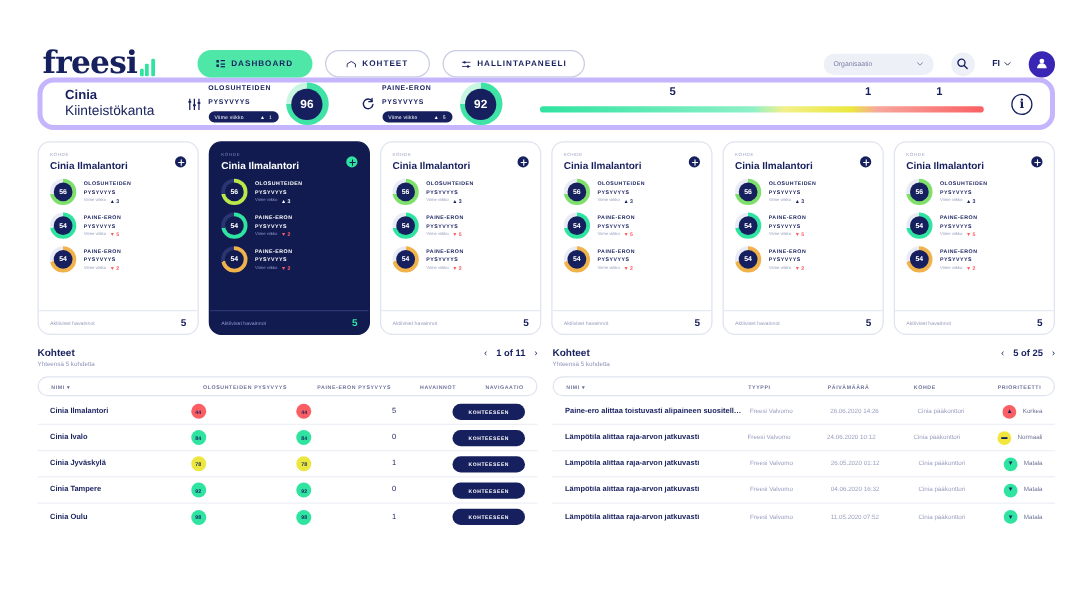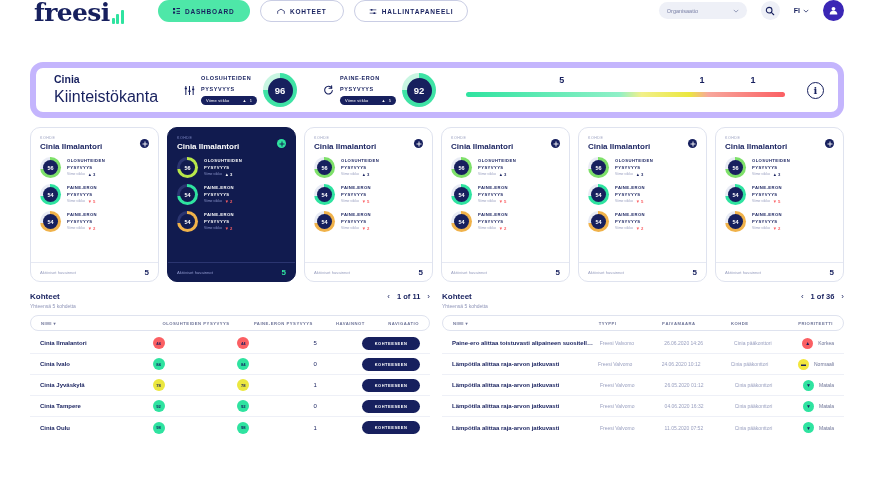--- a/index.html
+++ b/index.html
@@ -8,21 +8,21 @@
     font-family: "Liberation Sans", sans-serif;
     background: #ffffff;
     color: #17205e;
     overflow: hidden;
   }
   .app { width: 872px; height: 491px; position: relative; background:#fff; }
 
   
   .header {
     height: 62px;
-    display: flex; align-items: flex-start;
+    display: flex; align-items: flex-end;
     padding: 0 28px 0 34px;
     gap: 14px;
   }
   .logo { display:flex; align-items:flex-end; gap:2px; }
   .logo-text {
     font-family: "DejaVu Serif", serif;
     font-weight: 700; font-size: 25px; letter-spacing: -0.6px;
     color:#17205e; line-height: 1;
   }
   .logo-bars { display:flex; align-items:flex-end; gap:1.5px; margin-bottom:1px; }
@@ -57,30 +57,30 @@
   .icon-btn.search { background:#eef0f7; }
   .lang { display:flex; align-items:center; gap:3px; font-size:7px; font-weight:700; color:#17205e; cursor:pointer; }
   .avatar {
     width:21px; height:21px; border-radius:50%; background:#3a26b5;
     display:flex; align-items:center; justify-content:center; cursor:pointer;
   }
 
   
   .banner {
     margin: 0 28px 0 30px;
-    height: 56px;
-    border: 6px solid #c4b5fd; border-radius: 13px;
+    height: 42px;
+    border: 4px solid #c4b5fd; border-radius: 13px;
     background:#fff;
     display:flex; align-items:center;
     padding: 0 14px 0 18px;
     gap: 12px;
   }
   .banner-title { line-height: 1.25; }
   .banner-title .t1 { font-size: 10.5px; font-weight: 700; color:#17205e; }
-  .banner-title .t2 { font-size: 16px; font-weight: 400; color:#17205e; }
+  .banner-title .t2 { font-size: 11px; font-weight: 400; color:#17205e; }
 
   .kpi { display:flex; align-items:center; gap:6px; margin-left: 14px; }
   .kpi-ico { color:#17205e; display:flex; align-items:center; }
   .kpi-meta { display:flex; flex-direction:column; gap:3px; }
   .kpi-label { font-size:5.5px; font-weight:700; letter-spacing:0.55px; color:#17205e; line-height:1.45; }
   .kpi-chip {
     background:#17205e; color:#fff; border-radius:7px;
     height:9px; min-width:56px;
     display:flex; align-items:center; gap:3px;
     padding:0 5px; font-size:4px; letter-spacing:0.2px;
@@ -846,21 +846,21 @@
     </div>
 
     <div class="tbl right">
       <div class="tbl-head">
         <div>
           <div class="tbl-title">Kohteet</div>
           <div class="tbl-sub">Yhteensä 5 kohdetta</div>
         </div>
         <div class="pager">
           <span class="arw">‹</span>
-          <span>1 of 36</span>
+          <span>5 of 25</span>
           <span class="arw">›</span>
         </div>
       </div>
       <div class="tbl-cols">
         <span class="rc1"><span>NIMI</span> ▾</span>
         <span class="rc2">TYYPPI</span>
         <span class="rc3">PÄIVÄMÄÄRÄ</span>
         <span class="rc4">KOHDE</span>
         <span class="rc5">PRIORITEETTI</span>
       </div>

